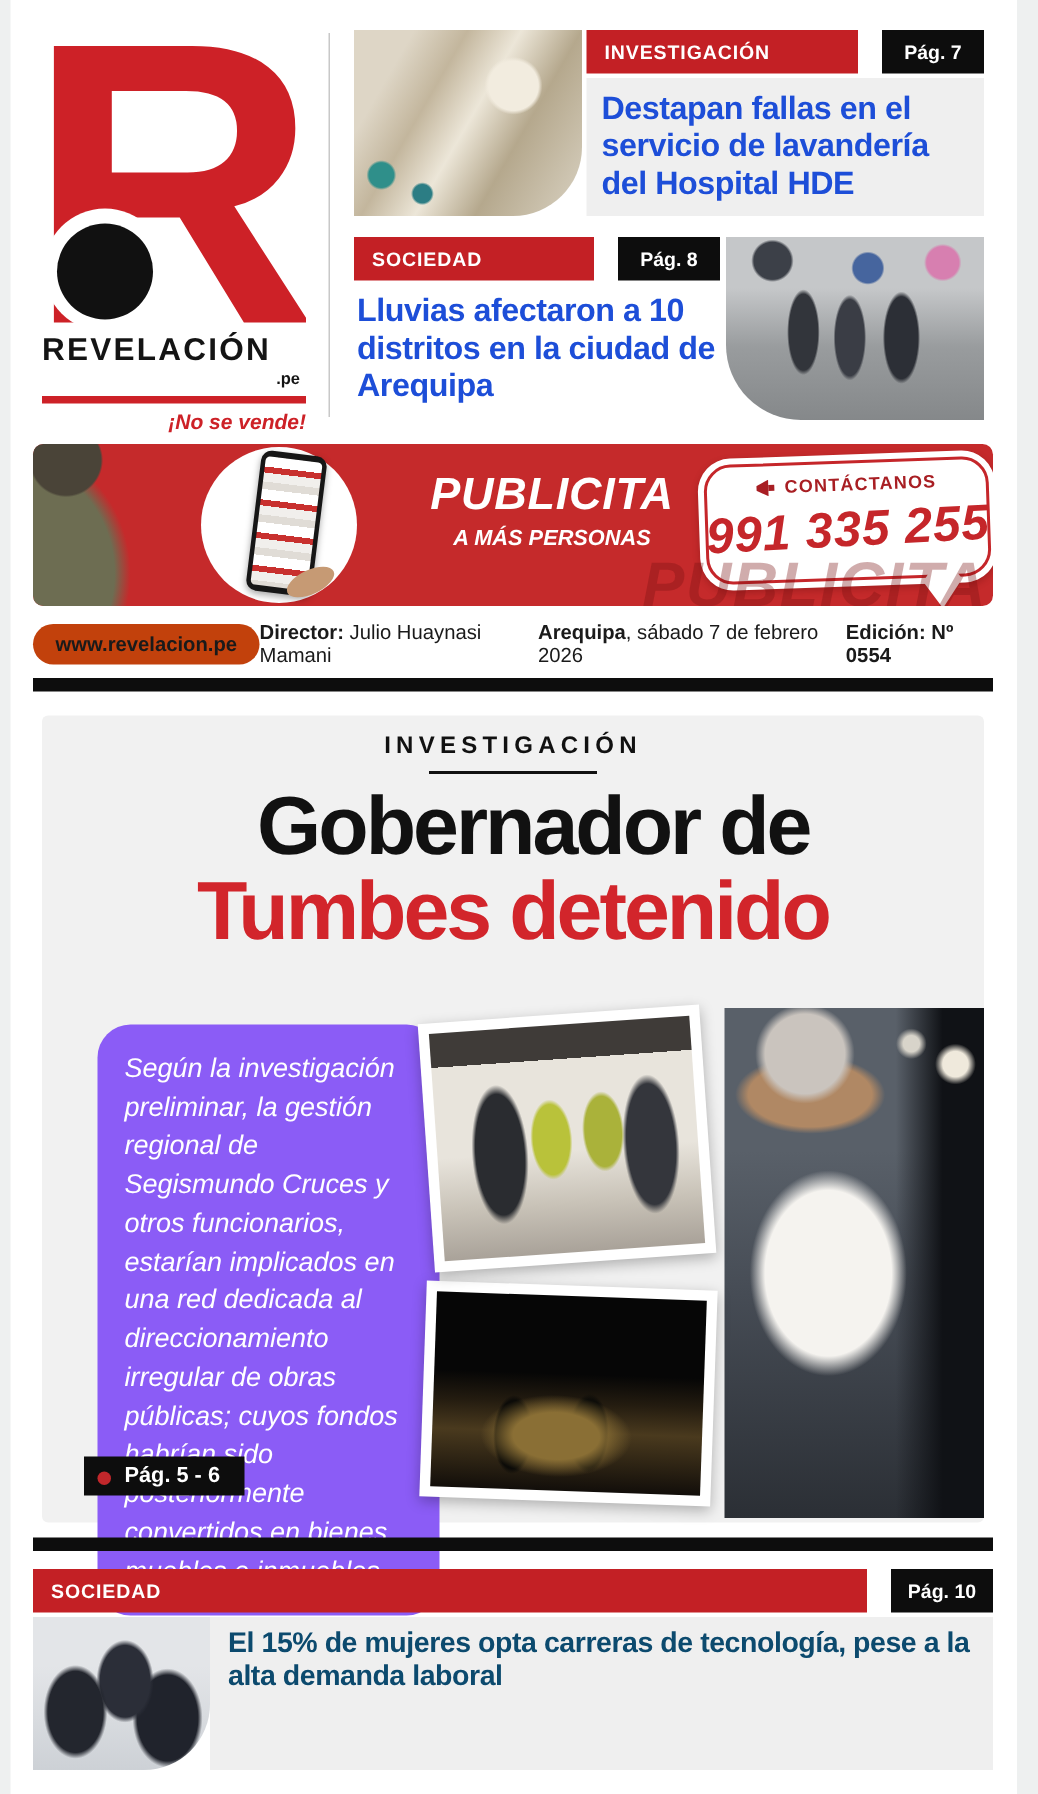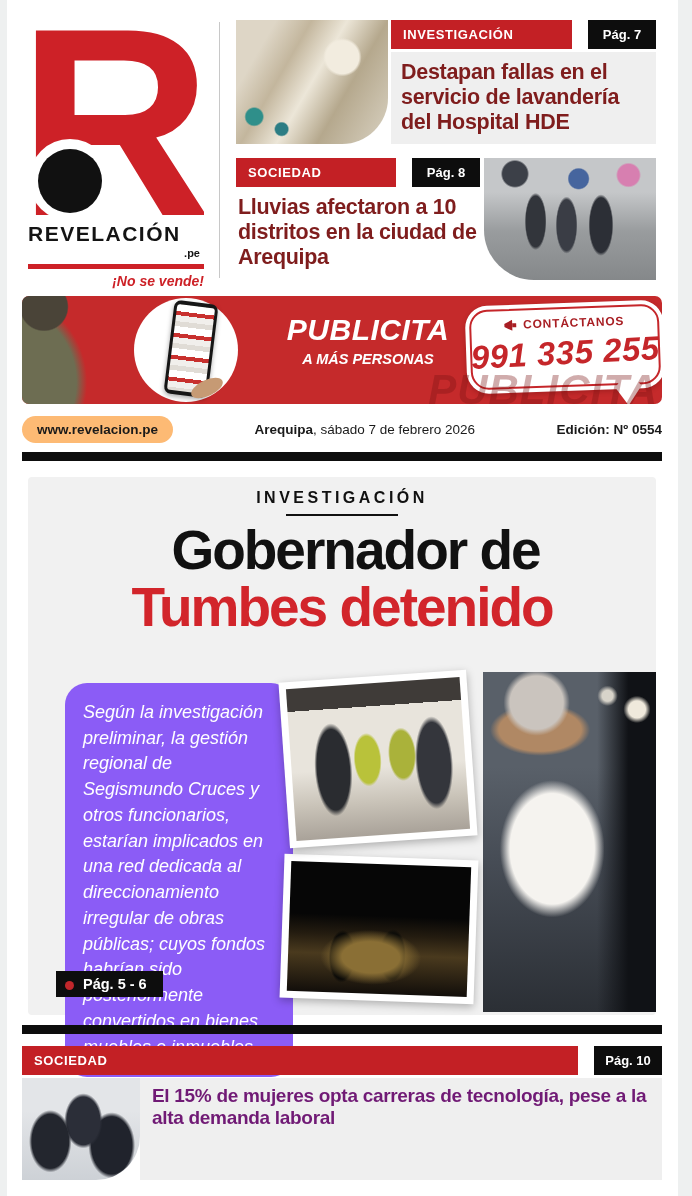--- a/index.html
+++ b/index.html
@@ -19,21 +19,21 @@
   .brand-tld { text-align:right; font-size:11px; font-weight:bold; color:#141414; margin-top:1px; padding-right:4px;}
   .brand-rule { height:5px; background:#cd2127; margin-top:5px; }
   .brand-slogan { text-align:right; color:#cd2127; font-weight:bold; font-style:italic; font-size:14px; margin-top:4px; }
   .mast-divider { position:absolute; left:219px; top:22px; width:1px; height:256px; background:#c8c8c8; }
 
   
   .top-cards { position:absolute; left:236px; top:20px; width:420px; }
   .tagrow { display:flex; height:29px; }
   .tag-red { flex:1; background:#c32025; color:#fff; font-weight:bold; font-size:13px; letter-spacing:0.6px; line-height:29px; padding:0 12px; }
   .tag-black { background:#0d0d0d; color:#fff; min-width:68px; text-align:center; line-height:29px; font-weight:bold; font-size:13px; margin-left:16px; padding:0 8px; }
-  .headline { font-weight:bold; letter-spacing:-0.3px; color:#7f1d1d; }
+  .headline { font-weight:bold; letter-spacing:-0.3px; color:#1d4ed8; }
   .tcard1 { display:flex; }
   .tcard1 .photo { width:152px; height:124px; border-bottom-right-radius:46px; flex:none; }
   .tcard1 .right { flex:1; margin-left:3px; display:flex; flex-direction:column; }
   .tcard1 .hbox { background:#efefef; flex:1; margin-top:3px; padding:8px 10px; font-size:21.5px; line-height:1.17; }
   .tcard2 { display:flex; margin-top:14px; height:122px; }
   .tcard2 .left { flex:1; display:flex; flex-direction:column; }
   .tcard2 .hbox { padding:8px 2px 0 2px; font-size:21.5px; line-height:1.17; }
   .tcard2 .photo { width:172px; height:122px; border-bottom-left-radius:50px; flex:none; margin-left:4px; }
 
   
@@ -108,21 +108,21 @@
     font-weight:bold; font-size:12px; letter-spacing:0.8px; }
   .mega-icon { display:inline-block; vertical-align:-2px; margin-right:5px; }
   .ad-phone-number { position:relative; text-align:center; color:#c5262a; font-weight:bold; font-style:italic;
     font-size:33px; letter-spacing:0.5px; margin-top:2px; transform:rotate(-1deg); }
   .ad-watermark { position:absolute; right:4px; bottom:-10px; font-size:42px; font-weight:bold; font-style:italic;
     color:rgba(120,16,18,0.35); letter-spacing:1px; pointer-events:none; }
 
   
   .info-bar { position:absolute; left:22px; top:414px; width:640px; height:30px;
     display:flex; align-items:center; justify-content:space-between; font-size:13.5px; color:#1a1a1a; }
-  .site-pill { background:#fdba74; border-radius:15px; padding:6px 15px; font-weight:bold; }
+  .site-pill { background:#c2410c; border-radius:15px; padding:6px 15px; font-weight:bold; }
   .info-bar b { font-weight:bold; }
 
   .black-bar { position:absolute; left:22px; width:640px; height:9px; background:#0d0d0d; }
   .bar1 { top:452px; } .bar2 { top:1025px; }
 
   
   .main-card { position:absolute; left:28px; top:477px; width:628px; height:538px; background:#f1f1f1; border-radius:4px; }
   .kicker { text-align:center; padding-top:12px; font-size:16px; font-weight:bold; letter-spacing:3.5px; color:#111; }
   .kicker-line { width:112px; height:2px; background:#111; margin:7px auto 0; }
   .main-headline { text-align:center; font-weight:bold; letter-spacing:-2px; line-height:1.04; margin-top:6px; }
@@ -138,21 +138,21 @@
   .photo-police { left:256px; top:199px; width:188px; height:166px; transform:rotate(-4deg); z-index:3; }
   .photo-nightraid { left:254px; top:380px; width:194px; height:144px; transform:rotate(2deg); z-index:2; }
   .photo-governor { position:absolute; left:455px; top:195px; width:173px; height:340px; z-index:1; }
 
   
   .bottom-cards { position:absolute; left:22px; top:1046px; width:640px; display:flex; gap:12px; }
   .b-card { flex:1; }
   .b-body { display:flex; margin-top:3px; height:102px; }
   .b-photo { width:118px; height:102px; border-bottom-right-radius:44px; flex:none; }
   .b-headline { flex:1; background:#efefef; padding:7px 8px 7px 12px; font-size:19px; font-weight:bold;
-    line-height:1.16; letter-spacing:-0.3px; color:#701a75; }
+    line-height:1.16; letter-spacing:-0.3px; color:#0c4a6e; }
 </style>
 </head>
 <body>
 
 <div class="edge left"></div>
 <div class="edge right"></div>
 
 <div class="masthead">
   <div class="logo-r">
     <svg width="176" height="200" viewBox="0 0 176 200">
@@ -216,20 +216,21 @@
           </svg>
       </span><span>CONTÁCTANOS</span>
     </div>
     <div class="ad-phone-number">991 335 255</div>
   </div>
   <div class="ad-watermark">PUBLICITA</div>
 </div>
 
 <div class="info-bar">
   <span class="site-pill">www.revelacion.pe</span>
+  <span><b>Director:</b><span> Julio Huaynasi Mamani</span></span>
   <span><b>Arequipa</b><span>, sábado 7 de febrero 2026</span></span>
   <b>Edición: Nº 0554</b>
 </div>
 
 <div class="black-bar bar1"></div>
 
 <div class="main-card">
   <div class="kicker">INVESTIGACIÓN</div>
   <div class="kicker-line"></div>
   <div class="main-headline">

